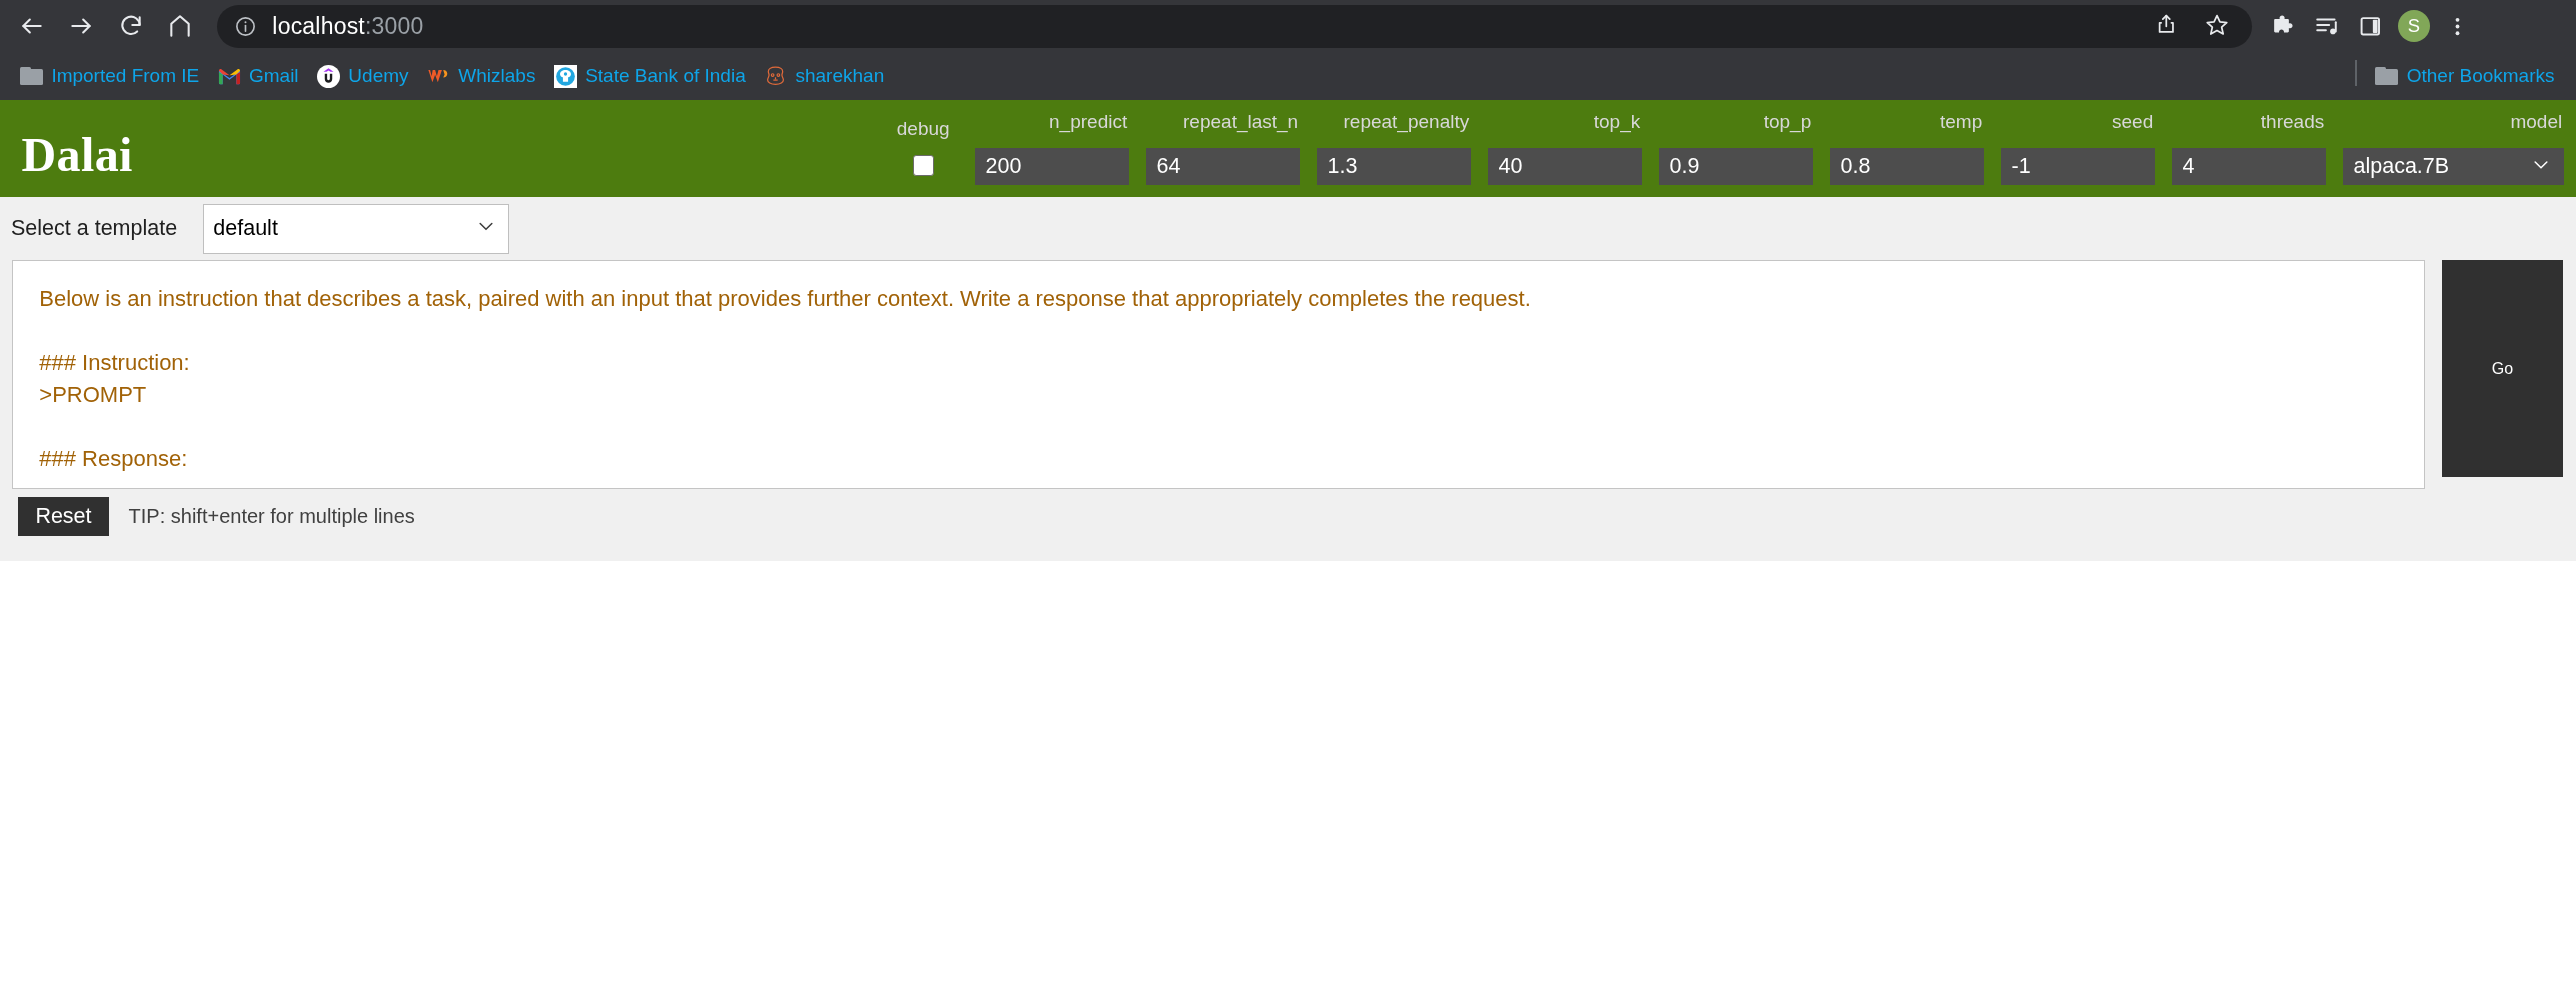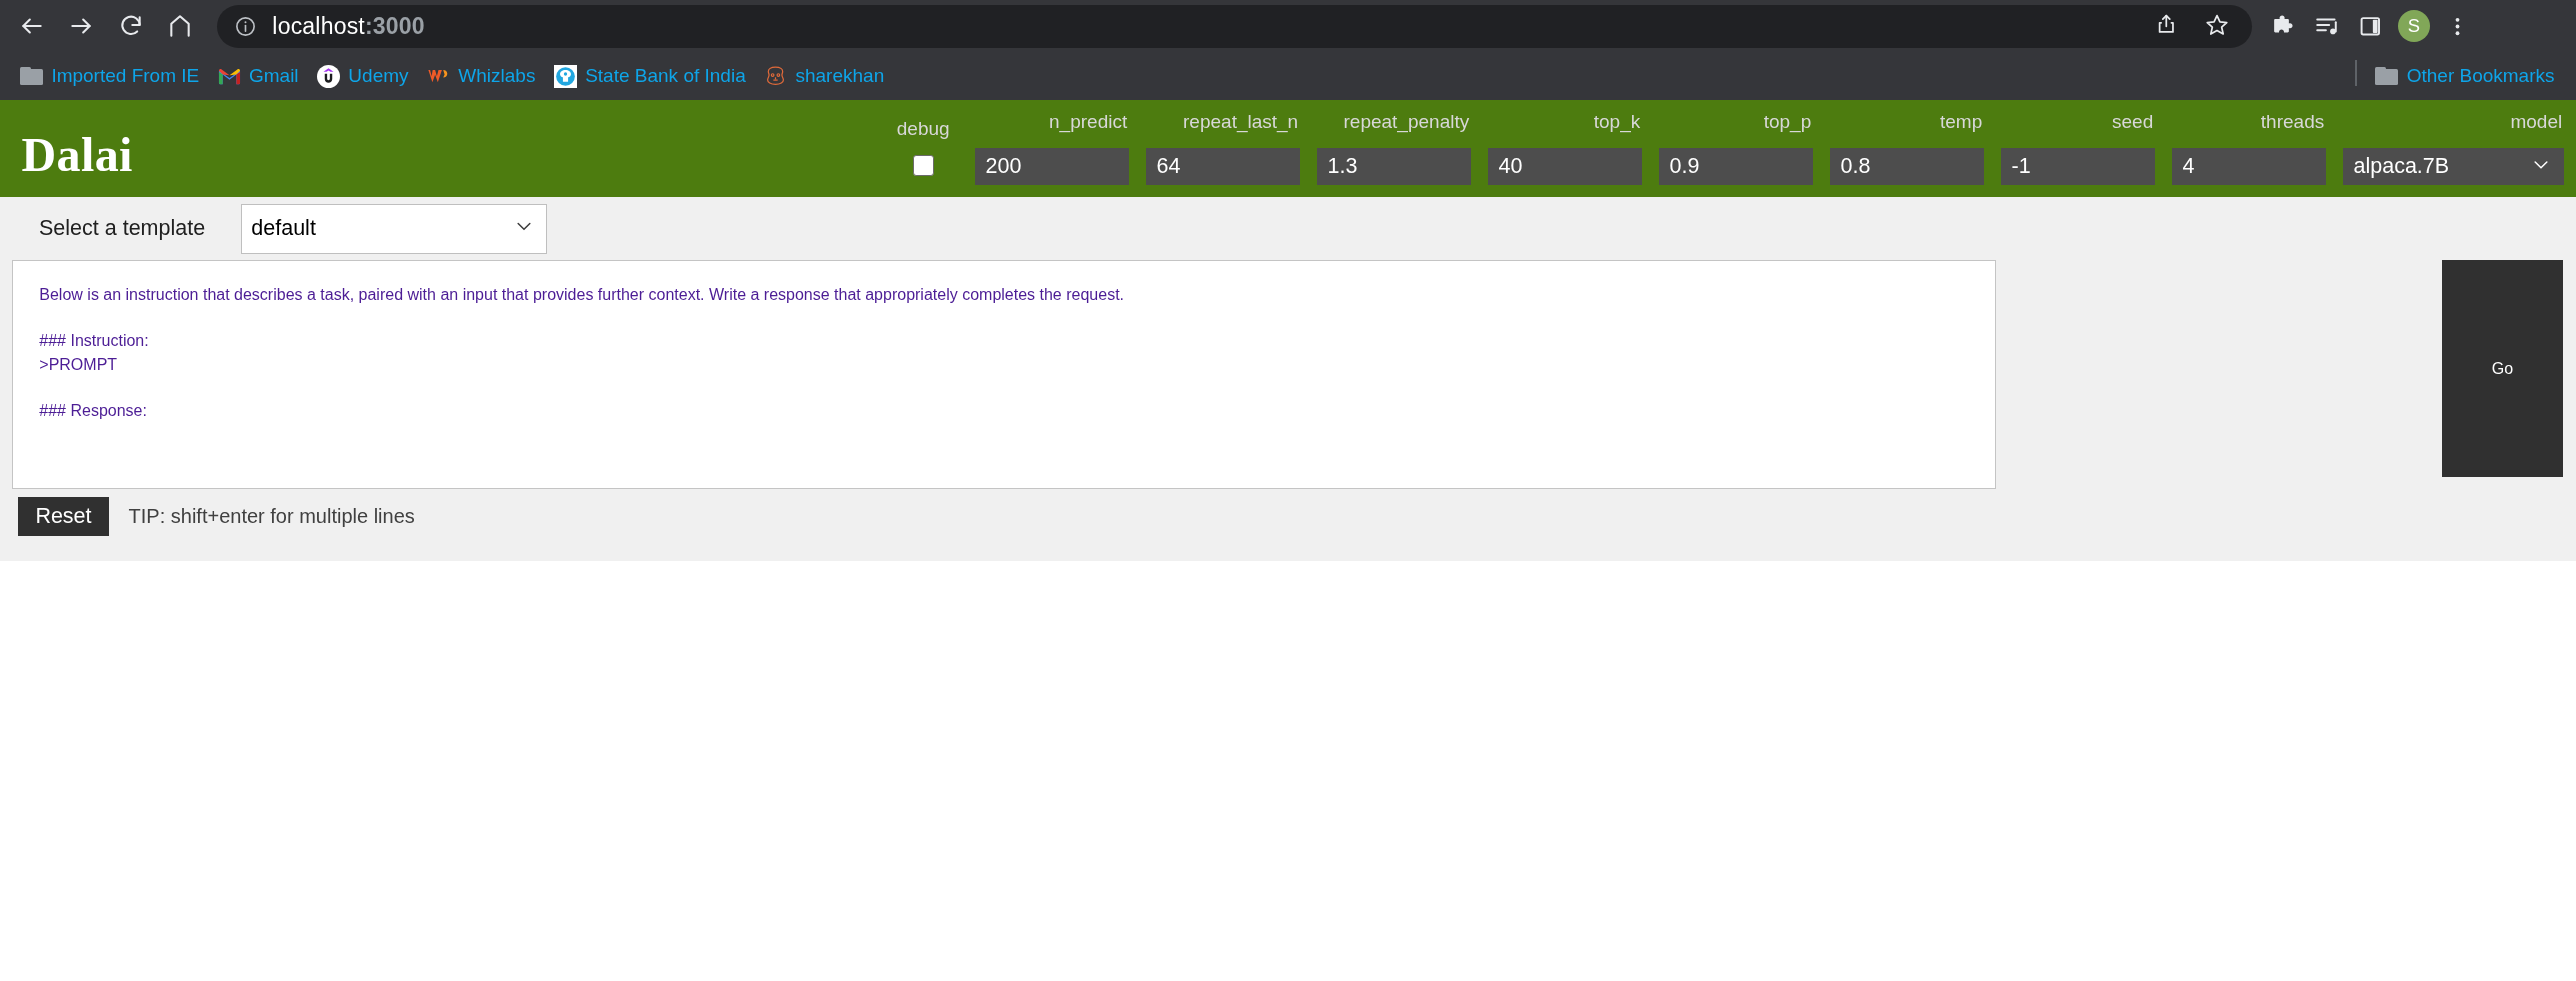--- a/index.html
+++ b/index.html
@@ -48,21 +48,21 @@
     width: 2035px;
     position: relative;
   }
   .omnibox-info { margin-right: 15.4px; display:flex; align-items:center; }
   .omnibox-url {
     font-size: 23px;
     color: #ffffff;
     letter-spacing: 0.2px;
     white-space: nowrap;
   }
-  .omnibox-url .port { color: #9aa0a6; font-weight: bold; }
+  .omnibox-url .port { color: #9aa0a6; }
 
   .omnibox-actions {
     margin-left: auto;
     display: flex;
     align-items: center;
     gap: 26px;
   }
 
   .toolbar-right {
     display: flex;
@@ -190,22 +190,22 @@
   .select-wrap .chev {
     position:absolute; right: 12.3px; top: 50%; transform: translateY(-50%);
     pointer-events:none;
   }
 
   .template-row {
     background: #f0f0f0;
     height: 63px;
     display: flex;
     align-items: center;
-    padding-left: 39px;
-    gap: 36px;
+    padding-left: 11px;
+    gap: 26px;
   }
   .template-label { font-size: 21.5px; color: #202020; }
   .template-select {
     width: 306px;
     height: 50px;
     background: #ffffff;
     border: 0.8px solid #bfbfbf;
     color: #000000;
     font-size: 21.5px;
     font-family: "Liberation Sans", sans-serif;
@@ -220,27 +220,27 @@
   .prompt-area {
     background: #f0f0f0;
     padding: 0 0 0 0;
     display: flex;
     align-items: stretch;
     height: 229px;
     position: relative;
   }
   .prompt-box {
     margin-left: 12.3px;
-    width: 1984px;
+    width: 2413px;
     background: #ffffff;
     border: 0.8px solid #c4c4c4;
     padding: 21.5px 20px 0 26px;
-    font-size: 16px;
+    font-size: 22px;
     line-height: 1.46;
-    color: #4c1d95;
+    color: #a16207;
     white-space: pre-wrap;
     overflow: hidden;
     font-family: "Liberation Sans", sans-serif;
     resize: none;
     outline: none;
   }
   .go-button {
     position: absolute;
     left: 2442px;
     top: 0;

